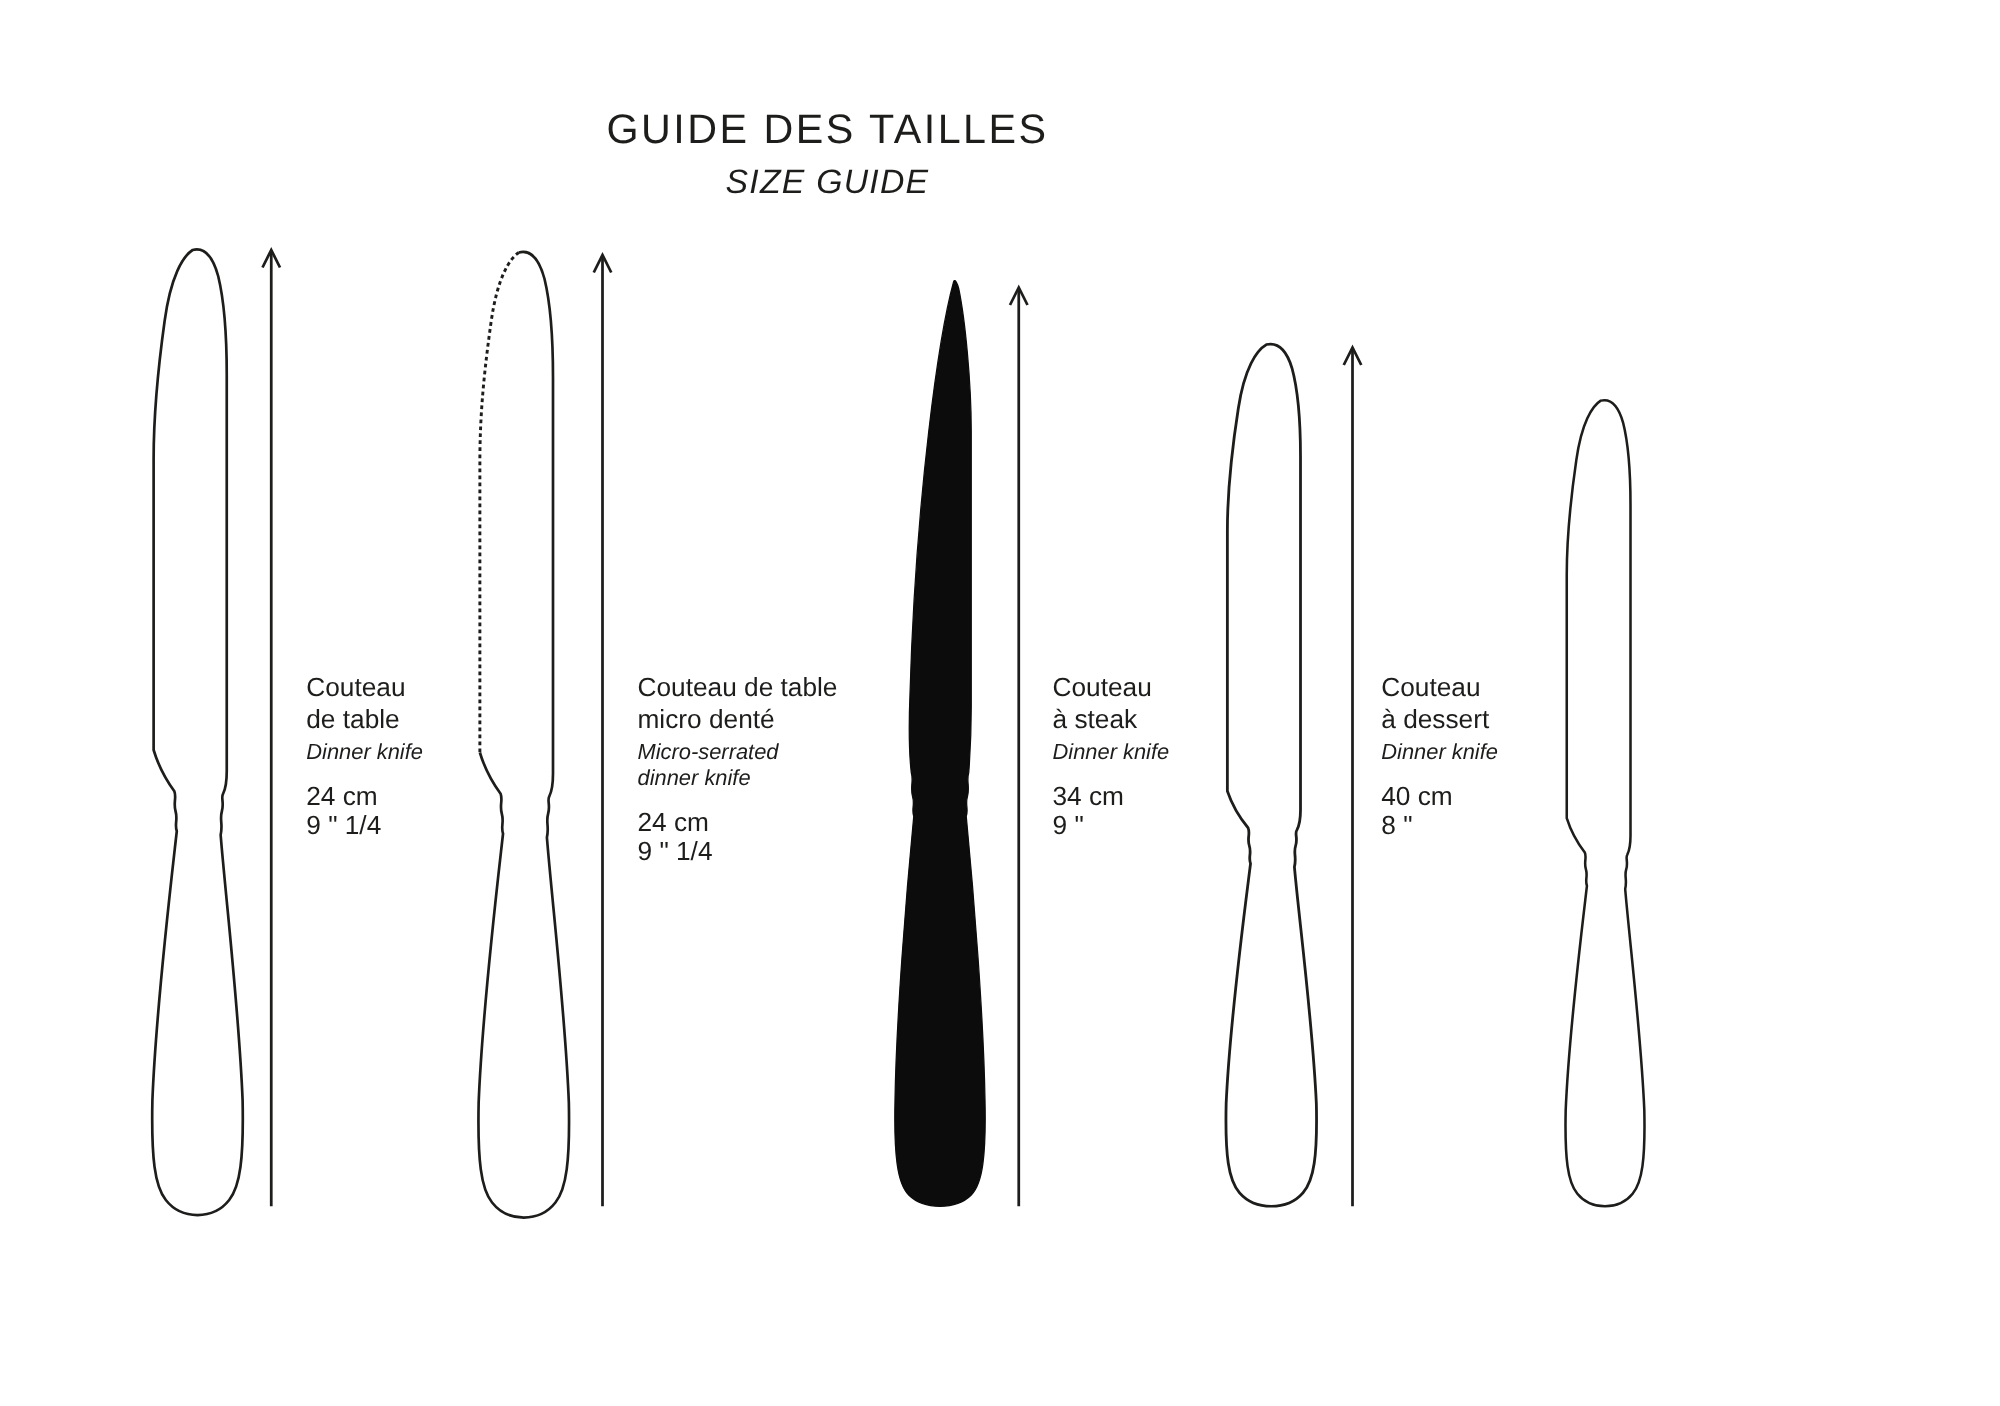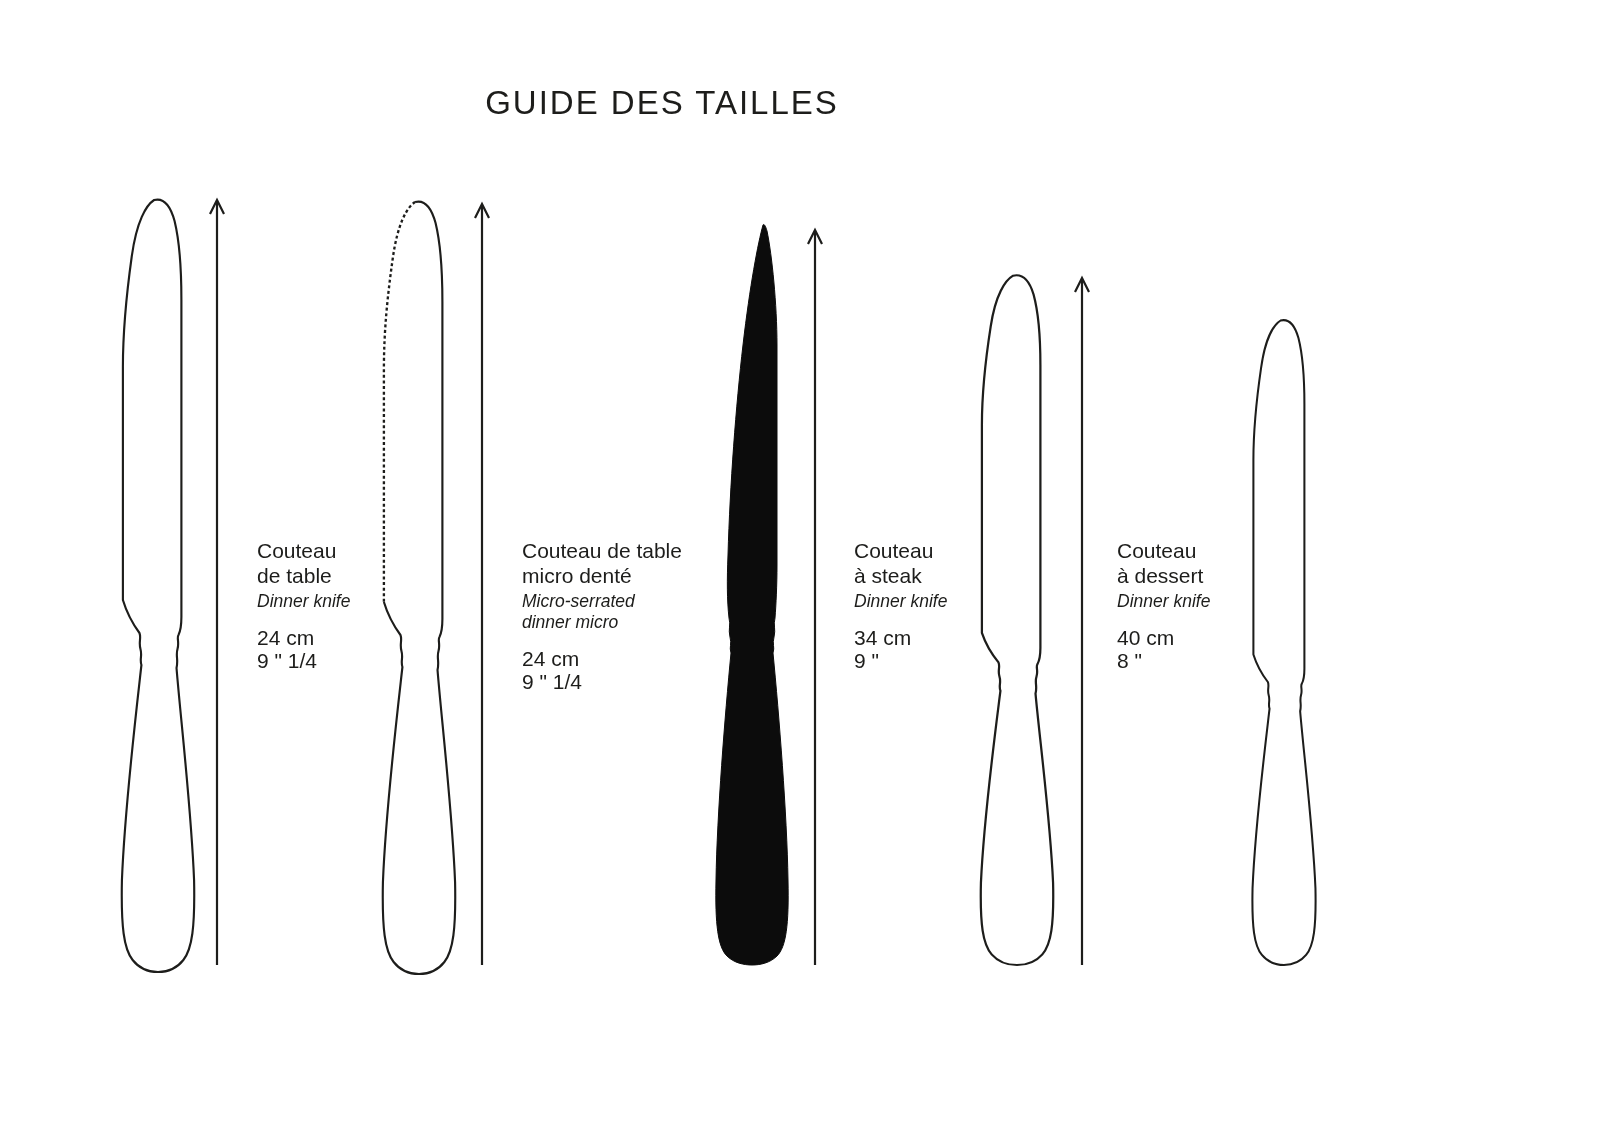--- a/index.html
+++ b/index.html
@@ -2,33 +2,34 @@
 <html><head>
 <meta charset="utf-8">
 <style>
   html,body{margin:0;padding:0;background:#ffffff;}
   #canvas{position:relative;width:1324px;height:1125px;background:#ffffff;overflow:hidden;
           font-family:"Liberation Sans", sans-serif;color:#1d1d1b;}
   .header{position:absolute;left:0;right:0;top:84px;text-align:center;}
   .title{font-size:33px;letter-spacing:2px;font-weight:400;}
   .subtitle{font-size:27px;font-style:italic;letter-spacing:1px;margin-top:8px;}
   svg{position:absolute;overflow:visible;display:block;}
-  .label{position:absolute;margin-left:12px;}
+  .label{position:absolute;}
   .name{font-size:21px;line-height:25px;white-space:pre-line;}
   .en{font-size:17.5px;line-height:21px;font-style:italic;white-space:pre-line;margin-top:3px;}
   .sizes{margin-top:14px;font-size:21px;line-height:23px;}
   .sizes div{white-space:pre;}
 </style>
 </head>
 <body>
 
 <div id="canvas">
 
   <div class="header">
     <div class="title">GUIDE DES TAILLES</div>
+    <div class="subtitle">SIZE GUIDE</div>
   </div>
 
   <svg style="left:119px;top:197px;" width="78" height="775" viewBox="0 0 80 775" preserveAspectRatio="none">
     <path fill="#ffffff" stroke="#1d1d1b" stroke-width="2.2" d="M 36 3 C 28 8 18 24 13 60 C 8 95 4 130 4 170 L 4 403 C 8 416 15 428 21 436 C 23 441 20 445 22 452 C 24 459 21 462 23 468 C 17 520 6 610 3 683 C 2 730 5 752 14 763 C 22 773 31 775 40 775 C 49 775 58 773 66 763 C 75 752 78 730 77 683 C 74 610 63 520 59 471 C 61 462 58 459 60 452 C 62 445 59 441 61 438 C 62 436 64 430 64 420 L 64 103 C 64 70 61 40 57 24 C 52 6 44 1 36 3 Z"></path>
   </svg>
   <svg style="left:207px;top:196px;" width="20" height="769" viewBox="0 0 20 769">
     <line x1="10" y1="6" x2="10" y2="769" stroke="#1d1d1b" stroke-width="2.2"></line>
     <polyline points="3,18 10,4 17,18" fill="none" stroke="#1d1d1b" stroke-width="2.2"></polyline>
   </svg>
 
@@ -73,21 +74,21 @@
     <div class="sizes">
       <div>24 cm</div>
       <div>9 " 1/4</div>
     </div>
   </div>
 
   <div class="label" style="left:510px;top:538px;">
     <div class="name">Couteau de table
 micro denté</div>
     <div class="en">Micro-serrated
-dinner micro</div>
+dinner knife</div>
     <div class="sizes">
       <div>24 cm</div>
       <div>9 " 1/4</div>
     </div>
   </div>
 
   <div class="label" style="left:842px;top:538px;">
     <div class="name">Couteau
 à steak</div>
     <div class="en">Dinner knife</div>

